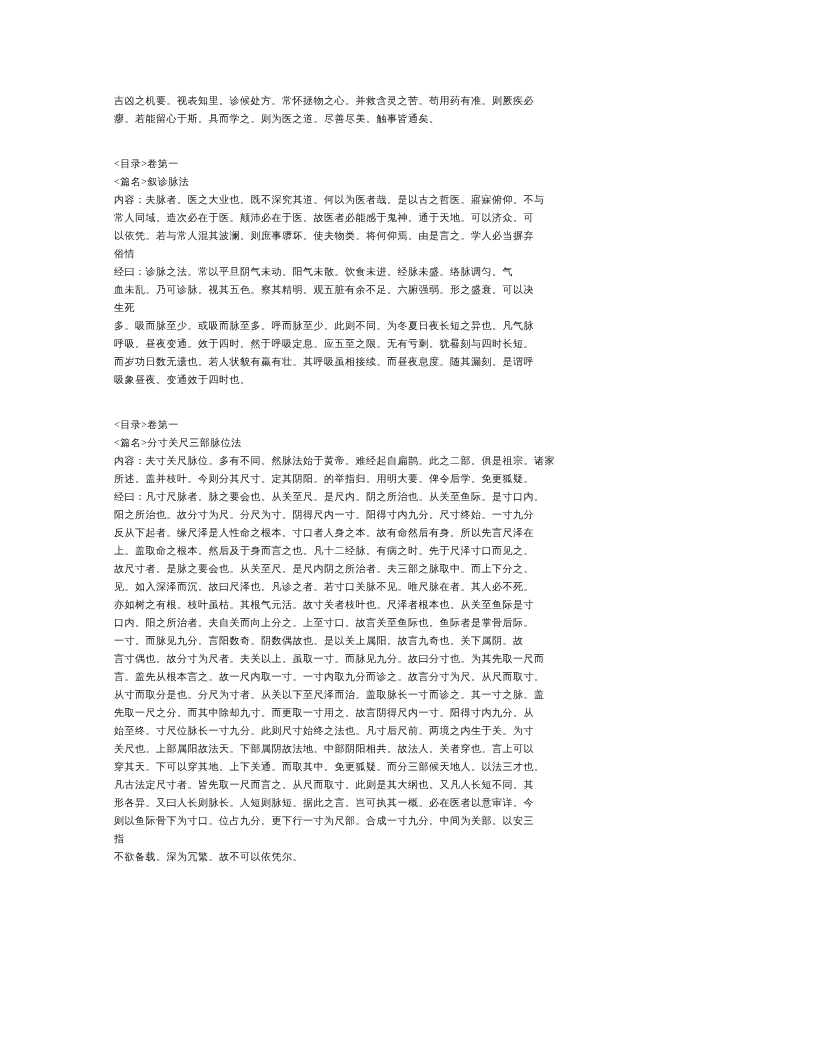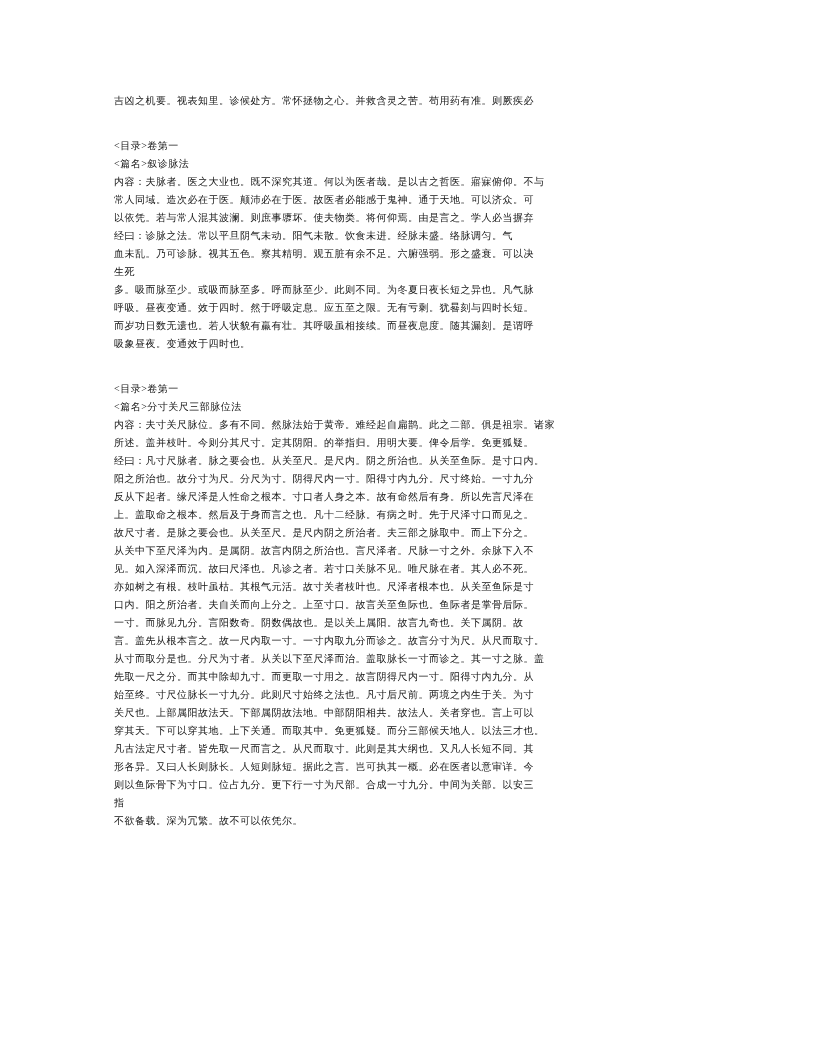--- a/index.html
+++ b/index.html
@@ -32,48 +32,50 @@
   .gap {
     height: 27px;
   }
 </style>
 </head>
 <body>
 
 <div class="page">
   <div class="doc-body">
       <div class="line">吉凶之机要。视表知里。诊候处方。常怀拯物之心。并救含灵之苦。苟用药有准。则厥疾必</div>
+      <div class="line">瘳。若能留心于斯。具而学之。则为医之道。尽善尽美。触事皆通矣。</div>
       <div class="gap"></div>
       <div class="line">&lt;目录&gt;卷第一</div>
       <div class="line">&lt;篇名&gt;叙诊脉法</div>
       <div class="line">内容：夫脉者。医之大业也。既不深究其道。何以为医者哉。是以古之哲医。寤寐俯仰。不与</div>
       <div class="line">常人同域。造次必在于医。颠沛必在于医。故医者必能感于鬼神。通于天地。可以济众。可</div>
       <div class="line">以依凭。若与常人混其波澜。则庶事隳坏。使夫物类。将何仰焉。由是言之。学人必当摒弃</div>
+      <div class="line">俗情</div>
       <div class="line">经曰：诊脉之法。常以平旦阴气未动。阳气未散。饮食未进。经脉未盛。络脉调匀。气</div>
       <div class="line">血未乱。乃可诊脉。视其五色。察其精明。观五脏有余不足。六腑强弱。形之盛衰。可以决</div>
       <div class="line">生死</div>
       <div class="line">多。吸而脉至少。或吸而脉至多。呼而脉至少。此则不同。为冬夏日夜长短之异也。凡气脉</div>
       <div class="line">呼吸。昼夜变通。效于四时。然于呼吸定息。应五至之限。无有亏剩。犹晷刻与四时长短。</div>
       <div class="line">而岁功日数无遗也。若人状貌有羸有壮。其呼吸虽相接续。而昼夜息度。随其漏刻。是谓呼</div>
       <div class="line">吸象昼夜。变通效于四时也。</div>
       <div class="gap"></div>
       <div class="line">&lt;目录&gt;卷第一</div>
       <div class="line">&lt;篇名&gt;分寸关尺三部脉位法</div>
       <div class="line">内容：夫寸关尺脉位。多有不同。然脉法始于黄帝。难经起自扁鹊。此之二部。俱是祖宗。诸家</div>
       <div class="line">所述。盖并枝叶。今则分其尺寸。定其阴阳。的举指归。用明大要。俾令后学。免更狐疑。</div>
       <div class="line">经曰：凡寸尺脉者。脉之要会也。从关至尺。是尺内。阴之所治也。从关至鱼际。是寸口内。</div>
       <div class="line">阳之所治也。故分寸为尺。分尺为寸。阴得尺内一寸。阳得寸内九分。尺寸终始。一寸九分</div>
       <div class="line">反从下起者。缘尺泽是人性命之根本。寸口者人身之本。故有命然后有身。所以先言尺泽在</div>
       <div class="line">上。盖取命之根本。然后及于身而言之也。凡十二经脉。有病之时。先于尺泽寸口而见之。</div>
       <div class="line">故尺寸者。是脉之要会也。从关至尺。是尺内阴之所治者。夫三部之脉取中。而上下分之。</div>
-      <div class="line">从关中下至尺泽为内。是属阴。故言内阴之所治也。言尺泽者。尺脉一寸之外。余脉下入不</div>
       <div class="line">见。如入深泽而沉。故曰尺泽也。凡诊之者。若寸口关脉不见。唯尺脉在者。其人必不死。</div>
       <div class="line">亦如树之有根。枝叶虽枯。其根气元活。故寸关者枝叶也。尺泽者根本也。从关至鱼际是寸</div>
       <div class="line">口内。阳之所治者。夫自关而向上分之。上至寸口。故言关至鱼际也。鱼际者是掌骨后际。</div>
       <div class="line">一寸。而脉见九分。言阳数奇。阴数偶故也。是以关上属阳。故言九奇也。关下属阴。故</div>
+      <div class="line">言寸偶也。故分寸为尺者。夫关以上。虽取一寸。而脉见九分。故曰分寸也。为其先取一尺而</div>
       <div class="line">言。盖先从根本言之。故一尺内取一寸。一寸内取九分而诊之。故言分寸为尺。从尺而取寸。</div>
       <div class="line">从寸而取分是也。分尺为寸者。从关以下至尺泽而治。盖取脉长一寸而诊之。其一寸之脉。盖</div>
       <div class="line">先取一尺之分。而其中除却九寸。而更取一寸用之。故言阴得尺内一寸。阳得寸内九分。从</div>
       <div class="line">始至终。寸尺位脉长一寸九分。此则尺寸始终之法也。凡寸后尺前。两境之内生于关。为寸</div>
       <div class="line">关尺也。上部属阳故法天。下部属阴故法地。中部阴阳相共。故法人。关者穿也。言上可以</div>
       <div class="line">穿其天。下可以穿其地。上下关通。而取其中。免更狐疑。而分三部候天地人。以法三才也。</div>
       <div class="line">凡古法定尺寸者。皆先取一尺而言之。从尺而取寸。此则是其大纲也。又凡人长短不同。其</div>
       <div class="line">形各异。又曰人长则脉长。人短则脉短。据此之言。岂可执其一概。必在医者以意审详。今</div>
       <div class="line">则以鱼际骨下为寸口。位占九分。更下行一寸为尺部。合成一寸九分。中间为关部。以安三</div>
       <div class="line">指</div>

